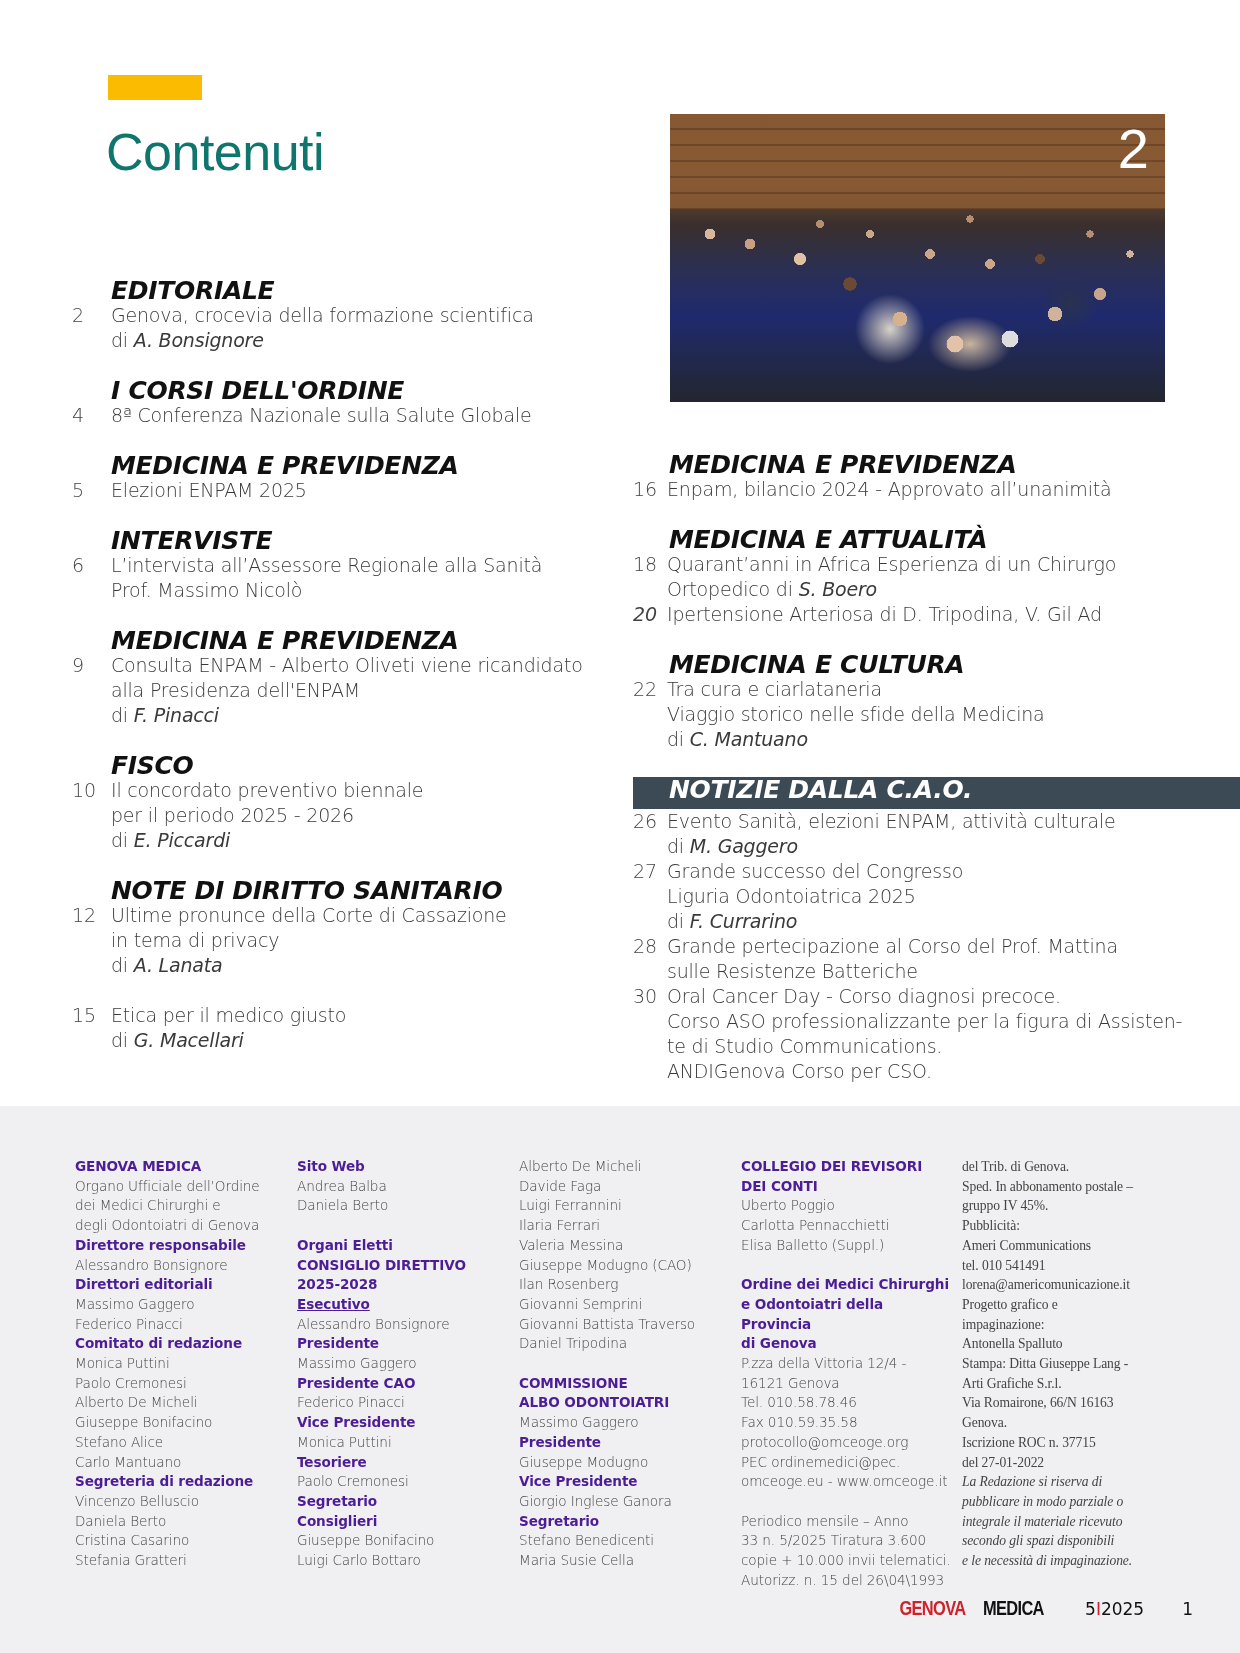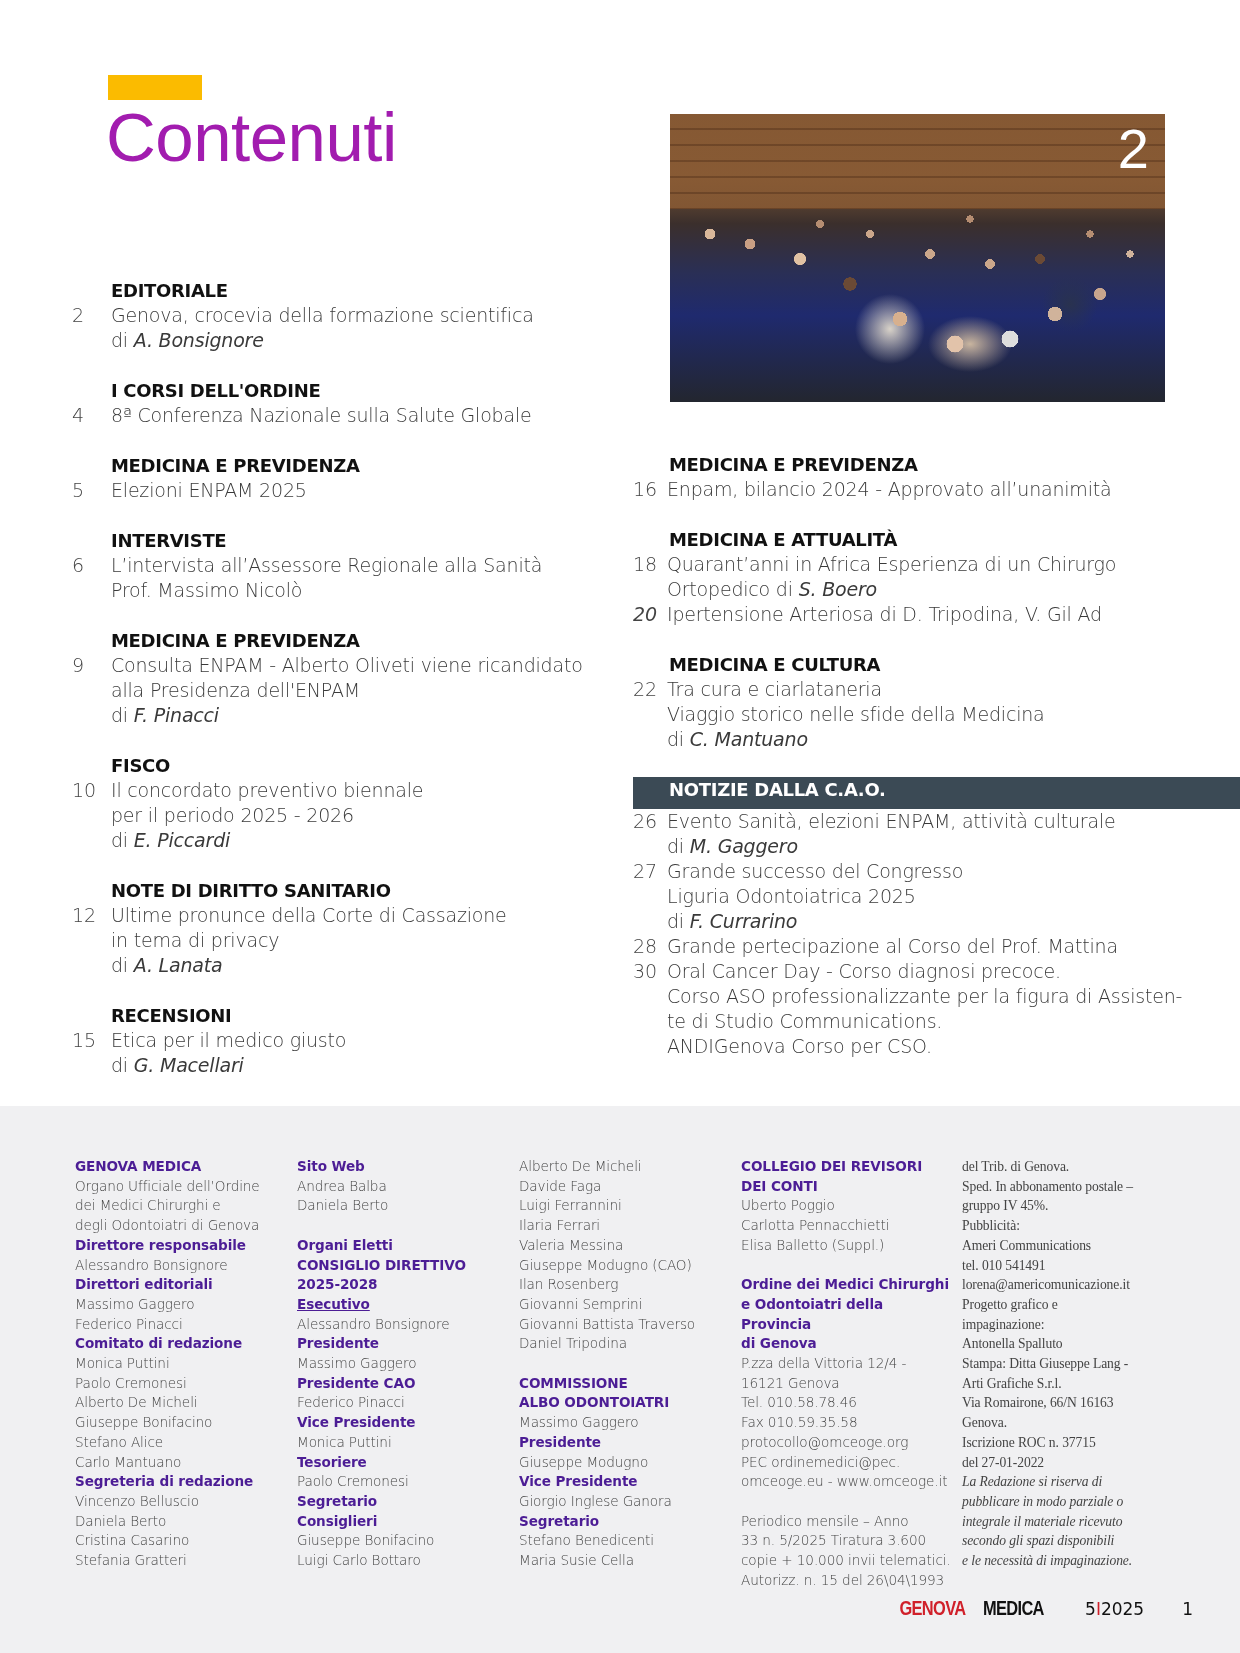--- a/index.html
+++ b/index.html
@@ -1,20 +1,20 @@
 <!DOCTYPE html>
 <html><head>
 <meta charset="utf-8">
 <style>
   * { box-sizing: border-box; margin: 0; padding: 0; }
   html, body { width: 1240px; height: 1653px; background: #ffffff; overflow: hidden; }
   body { position: relative; font-family: "DejaVu Sans", sans-serif; color: #222; }
 
   .accent-bar { position: absolute; left: 108px; top: 75px; width: 94px; height: 25px; background: #fbbb00; }
-  .page-title { position: absolute; left: 106px; top: 100px; font-family: "Liberation Sans", sans-serif; font-size: 69px; font-weight: 400; color: #a21caf; letter-spacing: -0.5px; line-height: 1.1; }
+  .page-title { position: absolute; left: 106px; top: 124px; font-family: "Liberation Sans", sans-serif; font-size: 52px; font-weight: 400; color: #0f766e; letter-spacing: -0.5px; line-height: 1.1; }
 
   .photo { position: absolute; left: 670px; top: 114px; width: 495px; height: 288px; overflow: hidden;
     background:
       radial-gradient(ellipse 60px 40px at 300px 230px, #c9b59f 0%, transparent 70%),
       radial-gradient(ellipse 50px 50px at 220px 215px, #d8d2c8 0%, transparent 70%),
       radial-gradient(ellipse 40px 40px at 400px 190px, #29324f 0%, transparent 70%),
       linear-gradient(180deg, #6b4a2e 0%, #7a5535 22%, #3b2f2c 38%, #2a2f55 55%, #1f2a6e 70%, #23262f 100%);
   }
   .photo .wall { position: absolute; left: 0; right: 0; top: 0; height: 95px;
     background: repeating-linear-gradient(180deg, #8a5b34 0 14px, #6e4526 14px 16px); opacity: 0.85; }
@@ -37,21 +37,21 @@
       radial-gradient(circle 6px at 300px 45px, #b58d71 0 60%, transparent 61%),
       radial-gradient(circle 6px at 420px 60px, #b58d71 0 60%, transparent 61%),
       radial-gradient(circle 6px at 460px 80px, #d0b39b 0 60%, transparent 61%);
   }
   .photo .page-num { position: absolute; right: 16px; top: 2px; font-family: "Liberation Sans", sans-serif; font-size: 56px; color: #fff; font-weight: 400; }
 
   .toc-col { position: absolute; }
   .toc-left { left: 72px; top: 278px; width: 520px; }
   .toc-right { left: 633px; top: 452px; width: 607px; }
   .section { margin-bottom: 25px; }
-  .section-head { font-family: "DejaVu Sans", sans-serif; font-size: 18px; font-weight: bold; color: #111; padding-left: 39px; line-height: 25px; letter-spacing: -0.3px; }
+  .section-head { font-family: "DejaVu Sans", sans-serif; font-size: 25px; font-weight: bold; color: #111; padding-left: 39px; line-height: 25px; letter-spacing: -0.3px; font-style: italic; }
   .section-head.dark { background: #3b4a55; color: #fff; margin-left: 0; padding-left: 36px; height: 32px; }
   .entry { display: flex; font-size: 19px; line-height: 25px; color: #3a3a3a; font-weight: 300; letter-spacing: -0.2px; }
   .entry .num { width: 39px; flex: none; color: #444; }
   .entry .num.italic { font-style: italic; }
   .entry .text { flex: 1; }
   .entry .line { display: block; white-space: nowrap; }
   .author { font-style: italic; }
   .toc-right .entry .num { width: 34px; }
   .toc-right .section-head { padding-left: 36px; }
 
@@ -152,21 +152,20 @@
       <div class="entry">
         <span class="num">12</span>
         <span class="text">
           <span class="line">Ultime pronunce della Corte di Cassazione</span>
           <span class="line">in tema di privacy</span>
           <span class="line"><span>di </span><span class="author">A. Lanata</span></span>
         </span>
       </div>
     </div>
     <div class="section">
-      <div class="section-head">RECENSIONI</div>
       <div class="entry">
         <span class="num">15</span>
         <span class="text">
           <span class="line">Etica per il medico giusto</span>
           <span class="line"><span>di </span><span class="author">G. Macellari</span></span>
         </span>
       </div>
     </div>
   </div>
 <div class="toc-col toc-right" id="toc-right">
@@ -220,20 +219,21 @@
         <span class="text">
           <span class="line">Grande successo del Congresso</span>
           <span class="line">Liguria Odontoiatrica 2025</span>
           <span class="line"><span>di </span><span class="author">F. Currarino</span></span>
         </span>
       </div>
       <div class="entry">
         <span class="num">28</span>
         <span class="text">
           <span class="line">Grande pertecipazione al Corso del Prof. Mattina</span>
+          <span class="line">sulle Resistenze Batteriche</span>
         </span>
       </div>
       <div class="entry">
         <span class="num">30</span>
         <span class="text">
           <span class="line">Oral Cancer Day - Corso diagnosi precoce.</span>
           <span class="line">Corso ASO professionalizzante per la figura di Assisten-</span>
           <span class="line">te di Studio Communications.</span>
           <span class="line">ANDIGenova Corso per CSO.</span>
         </span>

